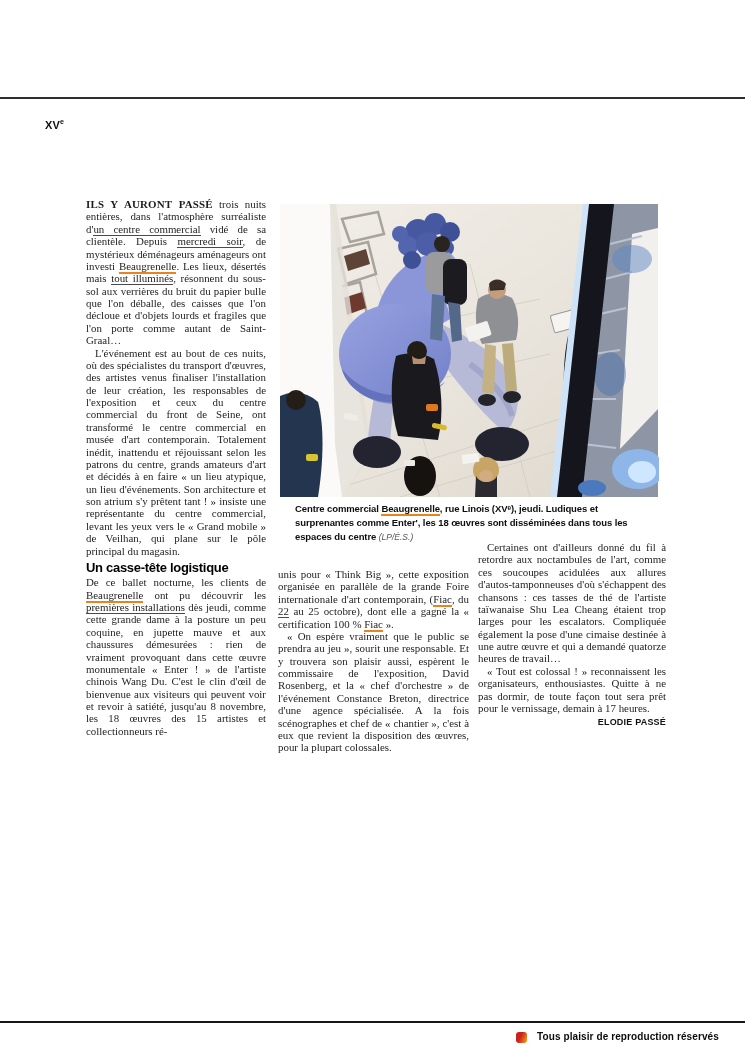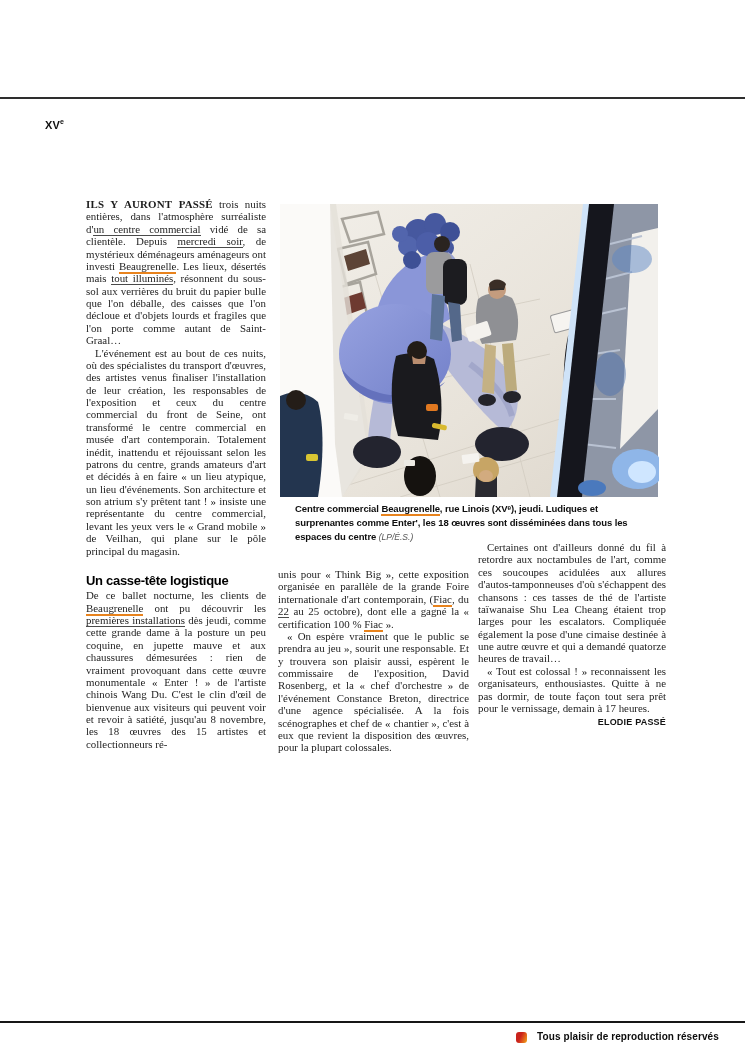--- a/index.html
+++ b/index.html
@@ -22,21 +22,21 @@
        color:#1d1d1d;}
   .col-1{left:86px;top:198px;width:180px;}
   .col-2{left:278px;top:568px;width:191px;}
   .col-3{left:478px;top:541px;width:188px;}
   .col p{margin:0;}
   .col p.indent{text-indent:9px;}
   .lead-caps{font-weight:700;letter-spacing:.2px;}
   .u-orange{border-bottom:2px solid #e8831d;}
   .u-thin{border-bottom:1px solid #4a4a4a;}
 
-  .subhead{margin:18px 0 2px 0;font-family:"Liberation Sans",sans-serif;font-weight:700;
+  .subhead{margin:5px 0 2px 0;font-family:"Liberation Sans",sans-serif;font-weight:700;
            font-size:13px;letter-spacing:-.3px;color:#000;text-align:left;}
 
   .byline{margin-top:2px;text-align:right;font-family:"Liberation Sans",sans-serif;
           font-weight:700;font-size:9px;letter-spacing:.2px;color:#111;}
 
   .photo-block{position:absolute;left:279px;top:204px;width:380px;}
   .photo-block svg{display:block;}
   .caption{margin:5px 0 0 16px;font-family:"Liberation Sans",sans-serif;font-weight:700;
            font-size:9.5px;line-height:14px;letter-spacing:-.1px;color:#0e0e0e;
            text-align:left;}

